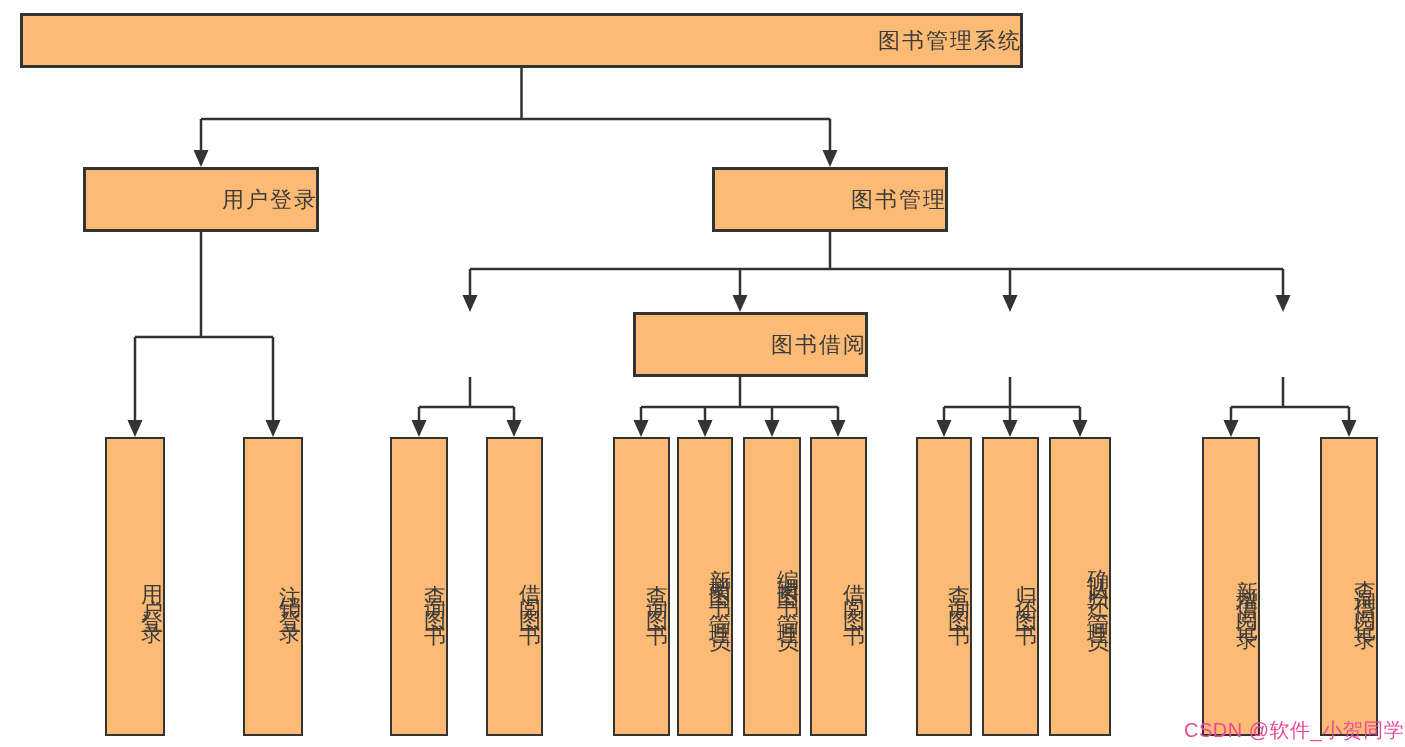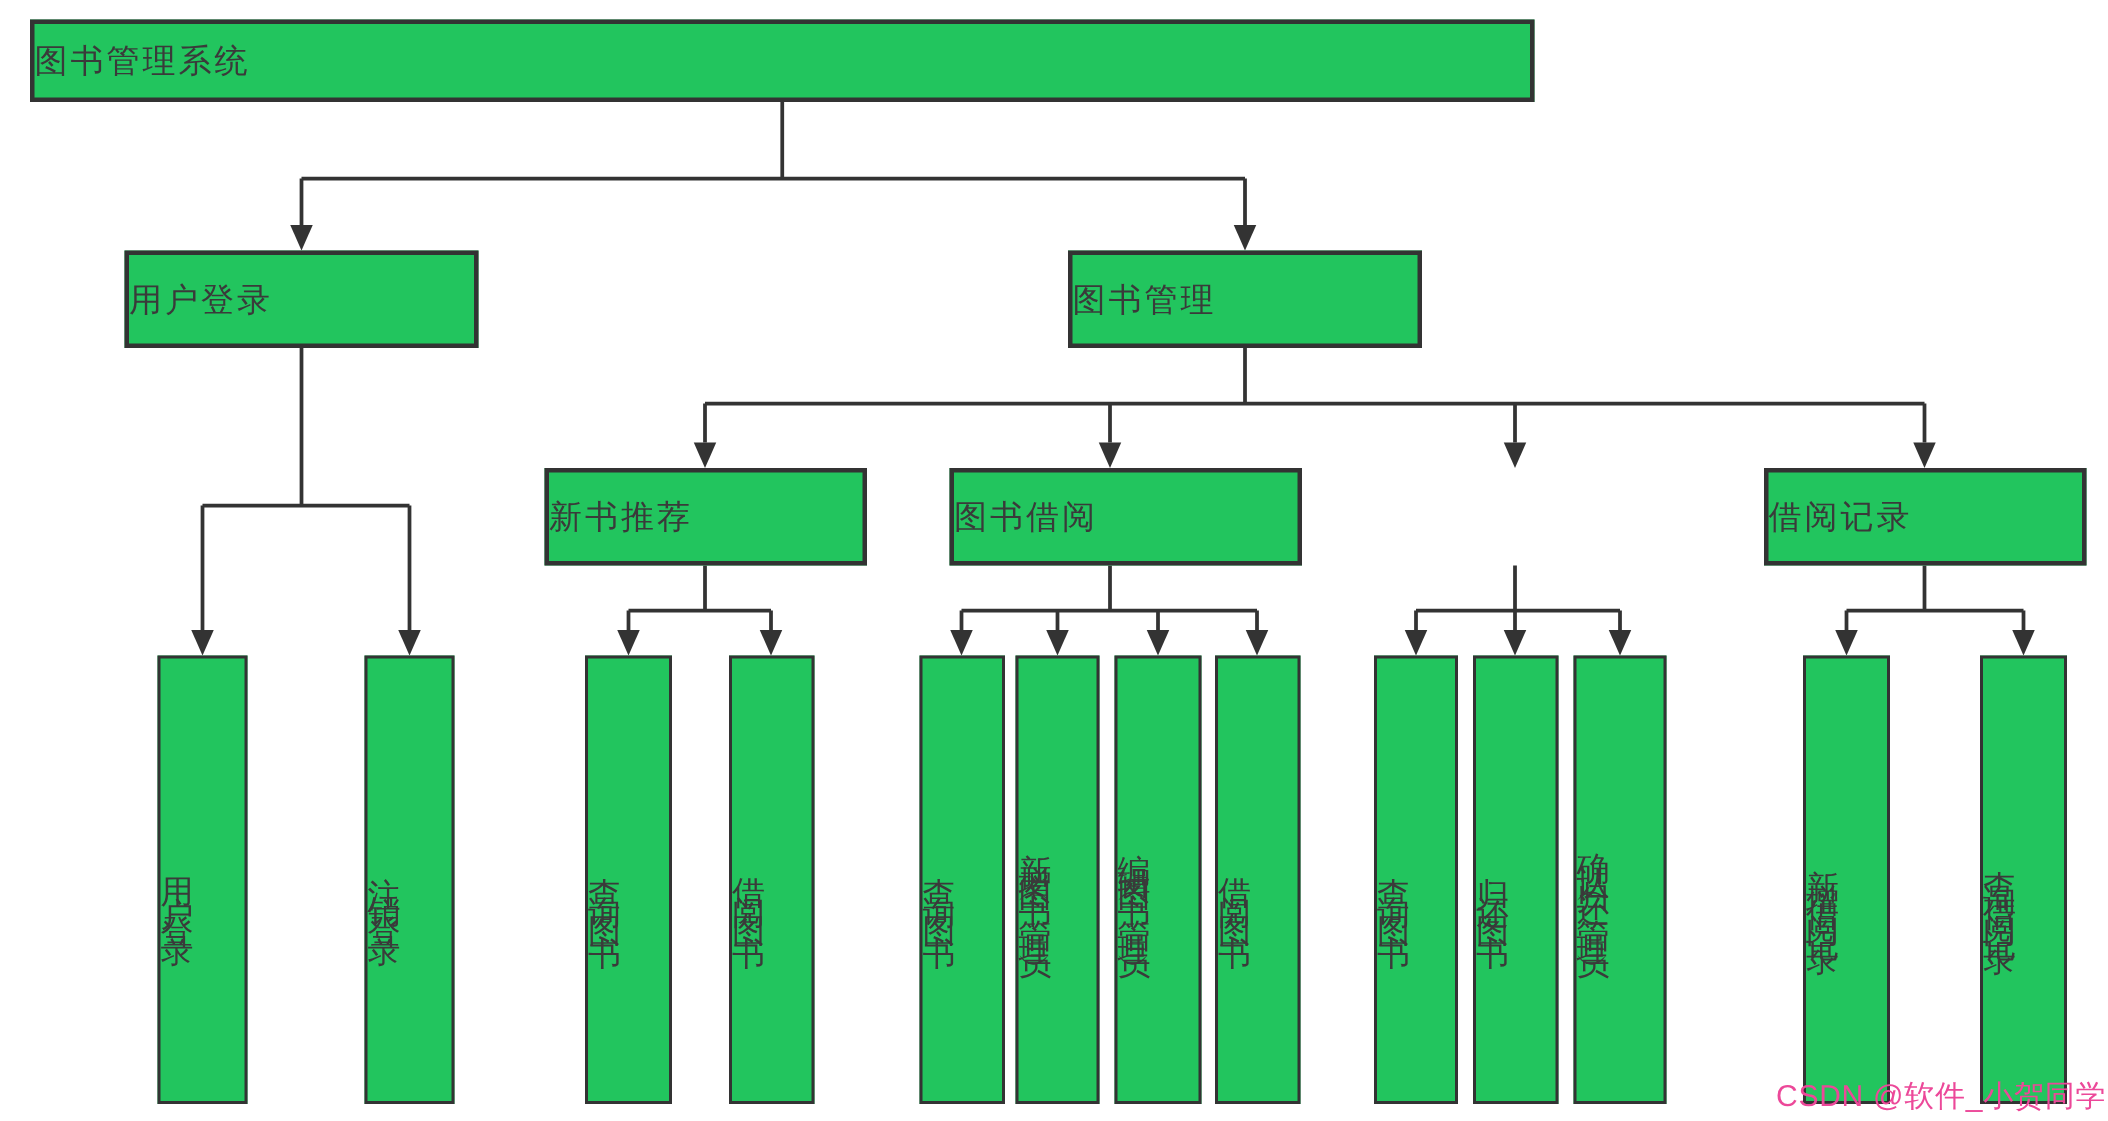--- a/index.html
+++ b/index.html
@@ -7,23 +7,23 @@
     position:relative;
     width:1405px;height:747px;
     background:#ffffff;
     font-family:"Liberation Sans","DejaVu Sans",sans-serif;
     overflow:hidden;
   }
   #connectors{position:absolute;left:0;top:0;z-index:1;}
   .node{
     position:absolute;
     box-sizing:border-box;
-    background:#22c55e;
+    background:#fdba74;
     border:3px solid #333333;
-    display:flex;align-items:center;justify-content:flex-start;
+    display:flex;align-items:center;justify-content:flex-end;
     color:#3a3a3a;
     z-index:2;
   }
   .node.hbox span{
     font-size:22px;letter-spacing:2px;margin-right:-2px;white-space:nowrap;
   }
   .node.leaf{border-width:2.5px;}
   .node.leaf span{
     writing-mode:vertical-rl;
     text-orientation:mixed;
@@ -88,28 +88,22 @@
     <span>图书管理系统</span>
   </div>
 
   <div class="node hbox" style="left:83px;top:167px;width:236px;height:65px;">
     <span>用户登录</span>
   </div>
   <div class="node hbox" style="left:712px;top:167px;width:236px;height:65px;">
     <span>图书管理</span>
   </div>
 
-  <div class="node hbox" style="left:363px;top:312px;width:215px;height:65px;">
-    <span>新书推荐</span>
-  </div>
   <div class="node hbox" style="left:633px;top:312px;width:235px;height:65px;">
     <span>图书借阅</span>
-  </div>
-  <div class="node hbox" style="left:1176px;top:312px;width:215px;height:65px;">
-    <span>借阅记录</span>
   </div>
 
   <div class="node leaf ls13" style="left:105px;top:437px;width:60px;height:299px;">
     <span>用户登录</span>
   </div>
   <div class="node leaf ls13" style="left:243px;top:437px;width:60px;height:299px;">
     <span>注销登录</span>
   </div>
 
   <div class="node leaf ls13" style="left:390px;top:437px;width:58px;height:299px;">

